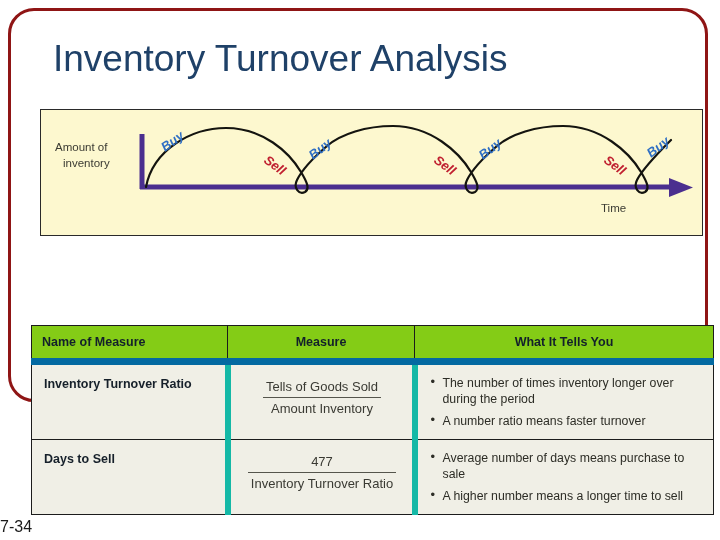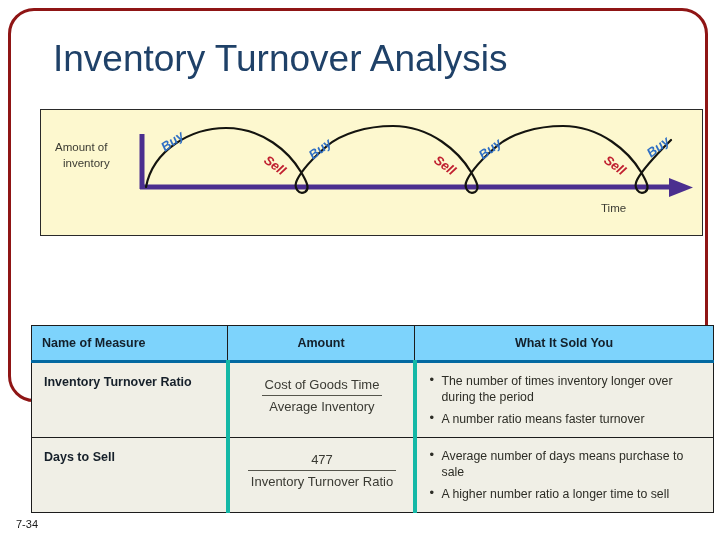--- a/index.html
+++ b/index.html
@@ -84,39 +84,39 @@
     border-collapse: collapse;
     table-layout: fixed;
     border: 1px solid #1c1c1c;
     background: #f0efe6;
   }
   #measures-table col.c1 { width: 196px; }
   #measures-table col.c2 { width: 187px; }
   #measures-table col.c3 { width: 299px; }
 
   #measures-table th {
-    background: #7dd3fc;
+    background: #84cc16;
     color: #13202b;
     font-family: "Liberation Sans", sans-serif;
     font-size: 12.5px;
     font-weight: bold;
     height: 36px;
     padding: 0 10px;
     border-right: 1px solid #1c1c1c;
-    border-bottom: 3px solid #0369a1;
+    border-bottom: 7px solid #0369a1;
     box-sizing: border-box;
   }
   #measures-table th:last-child { border-right: none; }
   #measures-table th.th-name { text-align: left; }
   #measures-table th.th-formula,
   #measures-table th.th-tells { text-align: center; }
 
   #measures-table td {
     background: #f0efe6;
-    border-right: 4px solid #14b8a6;
+    border-right: 6px solid #14b8a6;
     border-bottom: 1px solid #1c1c1c;
     vertical-align: top;
     padding: 10px 10px 10px 12px;
     box-sizing: border-box;
   }
   #measures-table td:last-child { border-right: none; }
   #measures-table tr.last-row td { border-bottom: none; }
 
   .measure-name {
     font-family: "Liberation Sans", sans-serif;
@@ -165,24 +165,24 @@
     left: 1px;
     top: -1px;
     font-size: 13px;
     line-height: 16px;
     color: #2d2d26;
   }
 
   
   #page-number {
     position: absolute;
-    left: 16px;
+    left: 0;
     top: 518px;
     font-family: "Liberation Sans", sans-serif;
-    font-size: 11px;
+    font-size: 16px;
     color: #1a1a1a;
   }
 </style>
 </head>
 <body>
 
 <div id="slide-frame">
 
   <div id="slide-title">Inventory Turnover Analysis</div>
 
@@ -226,33 +226,33 @@
 
   <table id="measures-table">
     <colgroup>
       <col class="c1">
         <col class="c2">
         <col class="c3">
     </colgroup>
     <thead>
       <tr>
         <th class="th-name">Name of Measure</th>
-        <th class="th-formula">Amount</th>
-        <th class="th-tells">What It Sold You</th>
+        <th class="th-formula">Measure</th>
+        <th class="th-tells">What It Tells You</th>
       </tr>
     </thead>
     <tbody>
       <tr>
         <td>
           <div class="measure-name">Inventory Turnover Ratio</div>
         </td>
         <td class="formula-cell">
           <span class="frac">
-            <span class="num">Cost of Goods Time</span>
-            <span class="den">Average Inventory</span>
+            <span class="num">Tells of Goods Sold</span>
+            <span class="den">Amount Inventory</span>
           </span>
         </td>
         <td>
           <ul class="tells-list">
             <li>
               <span class="bullet">•</span>
               <span>The number of times inventory longer over during the period</span>
             </li>
             <li>
               <span class="bullet">•</span>
@@ -272,21 +272,21 @@
           </span>
         </td>
         <td>
           <ul class="tells-list">
             <li>
               <span class="bullet">•</span>
               <span>Average number of days means purchase to sale</span>
             </li>
             <li>
               <span class="bullet">•</span>
-              <span>A higher number ratio a longer time to sell</span>
+              <span>A higher number means a longer time to sell</span>
             </li>
           </ul>
         </td>
       </tr>
     </tbody>
   </table>
 
 </div>
 
 <div id="page-number">7-34</div>

